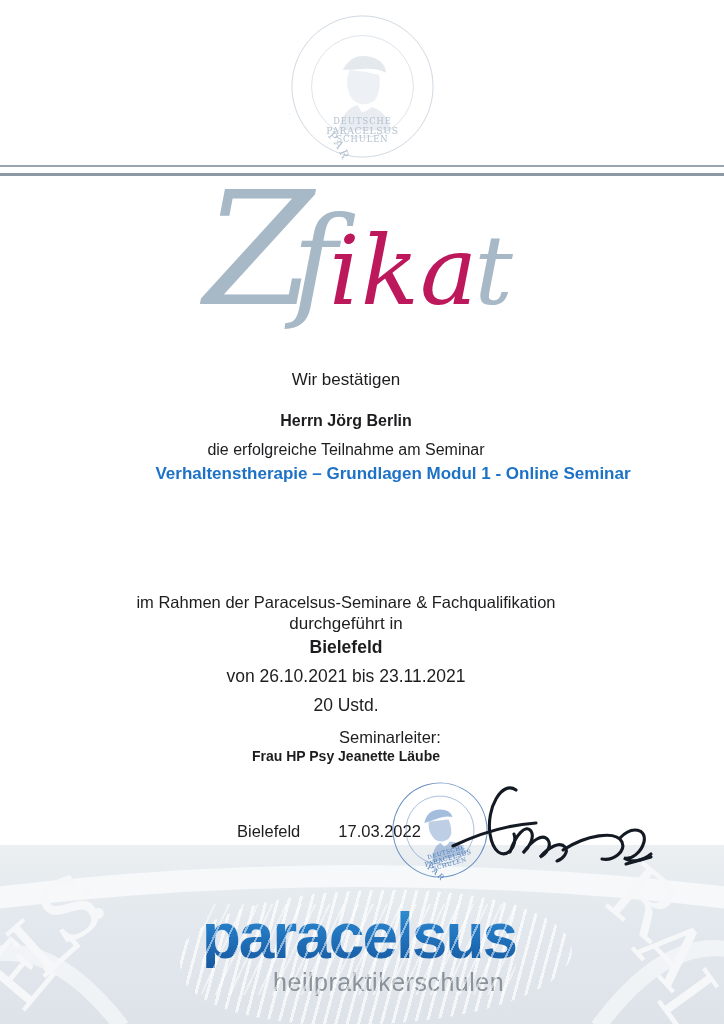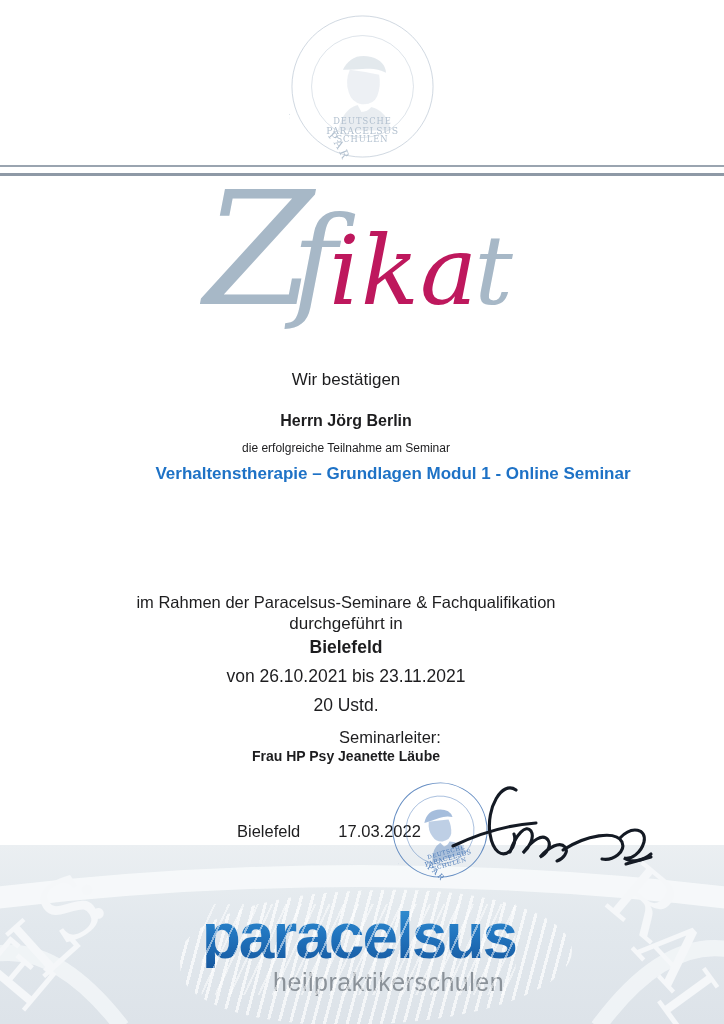--- a/index.html
+++ b/index.html
@@ -29,21 +29,21 @@
   .seg-Z{font-size:158px;margin-right:-14px;}
   .seg-erti{font-size:96px;}
   .seg-f{font-size:122px;margin:0 -9px;}
   .seg-ika{font-size:96px;}
   .seg-t{font-size:96px;margin-left:-4px;}
 
   
   .cline{position:absolute;left:0;width:692px;text-align:center;z-index:2;}
   .intro{top:370px;font-size:17px;}
   .recipient{top:412px;font-size:16px;font-weight:bold;}
-  .participation{top:441px;font-size:12px;}
+  .participation{top:441px;font-size:16px;}
   .seminar{top:464px;font-size:17px;font-weight:bold;padding-left:47px;}
   .framework{top:593px;font-size:16.5px;}
   .conducted{top:614px;font-size:17px;}
   .city{top:637px;font-size:17.5px;font-weight:bold;}
   .dates{top:666px;font-size:17.5px;}
   .hours{top:695px;font-size:17.5px;}
   .leader-label{top:728px;font-size:16.5px;padding-left:44px;}
   .leader{top:748px;font-size:14px;font-weight:bold;}
 
   

